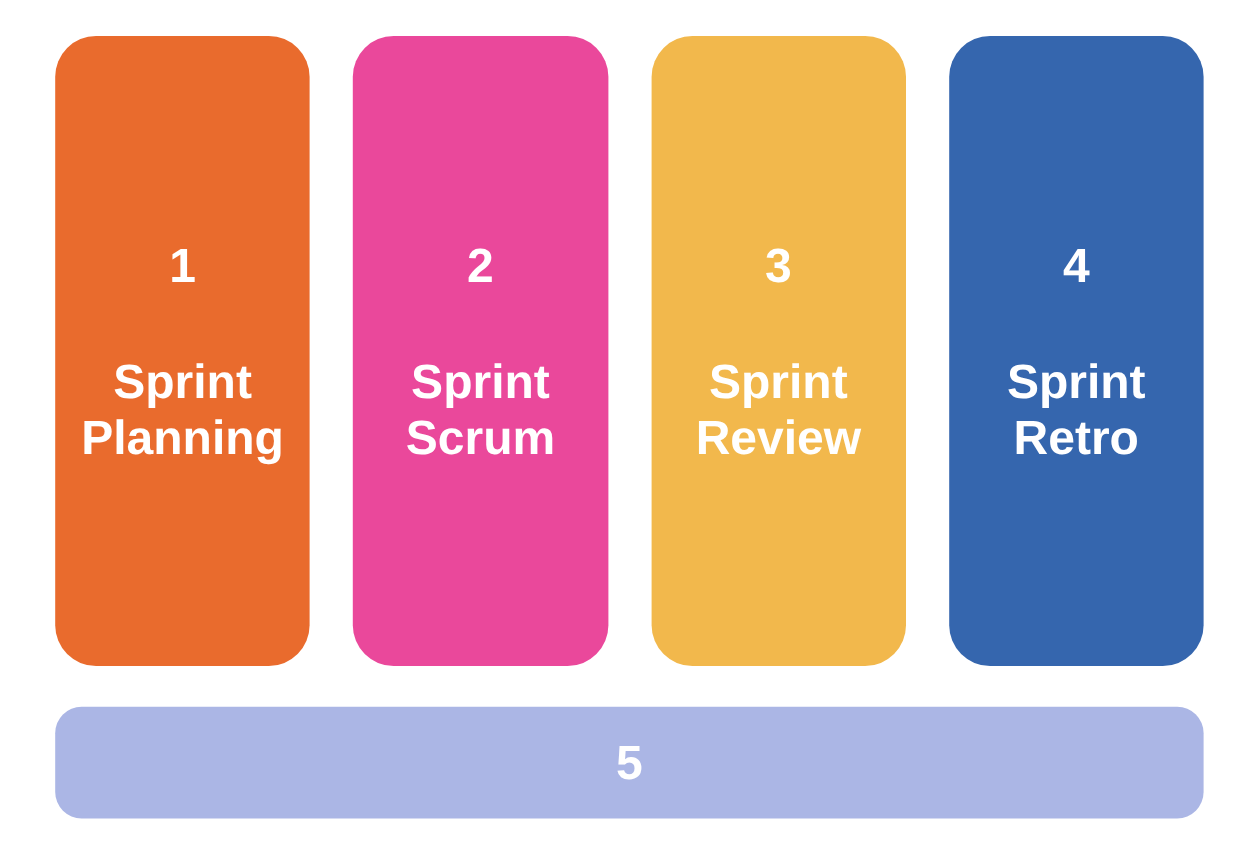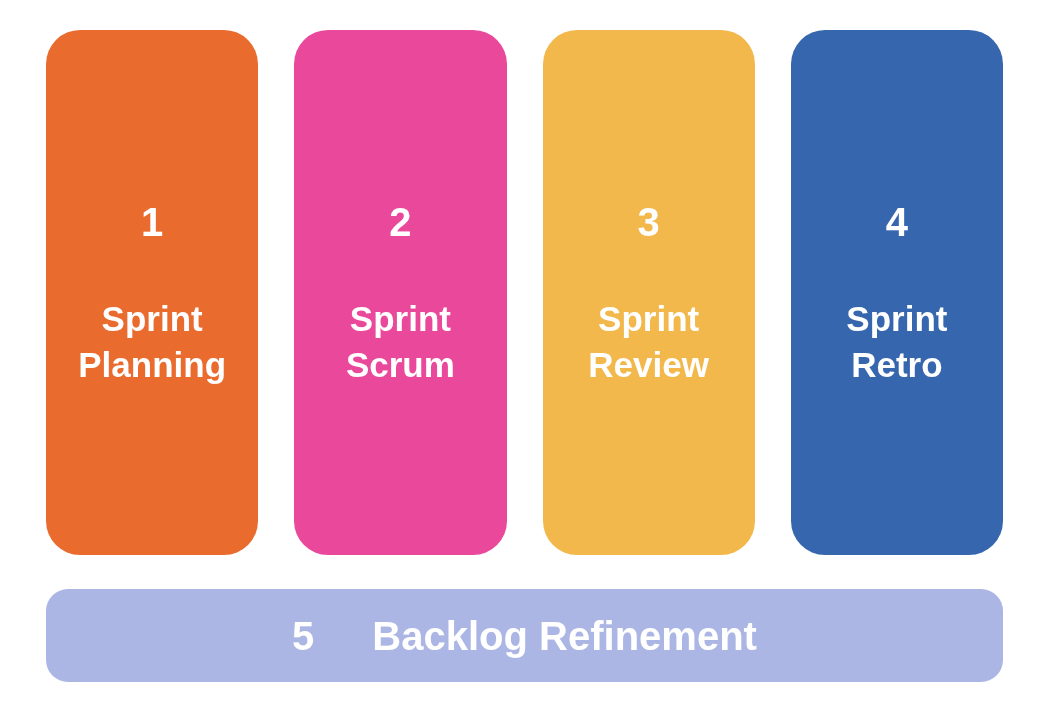--- a/index.html
+++ b/index.html
@@ -34,21 +34,21 @@
     gap: 50px;
     color: #ffffff;
   }
   .step-number {
     font-size: 40px;
     font-weight: bold;
     line-height: 48px;
     text-align: center;
   }
   .step-label {
-    font-size: 35px;
+    font-size: 40px;
     font-weight: bold;
     line-height: 46px;
     text-align: center;
     white-space: pre-line;
   }
   .bottom-bar {
     position: absolute;
     left: 46px;
     top: 589px;
     width: 957px;
@@ -94,16 +94,15 @@
     <div class="event-column" style="background-color: rgb(53, 102, 174);">
       <div class="step-number">4</div>
       <div class="step-label">Sprint
 Retro</div>
     </div>
 
   </div>
 
   <div class="bottom-bar" style="background-color: rgb(171, 182, 229);">
     <span class="bar-number">5</span>
-    <span class="bar-label">Backlog Refinement</span>
   </div>
 
 </div>
 
 </body></html>

